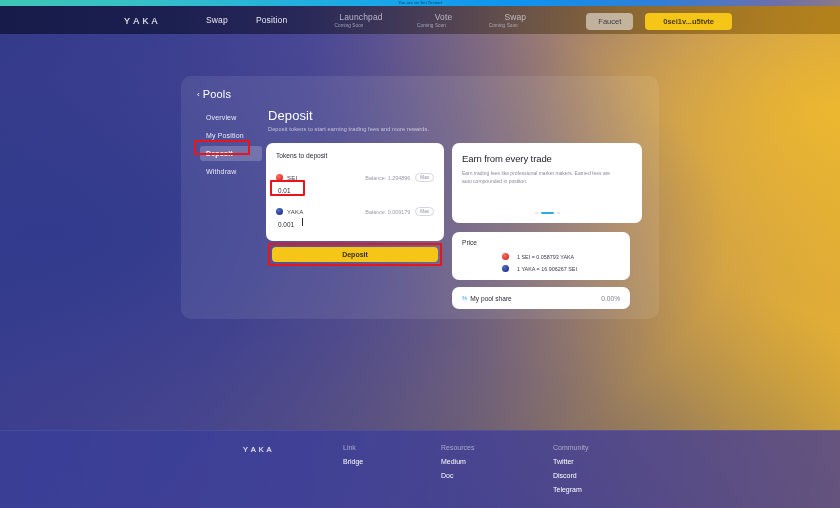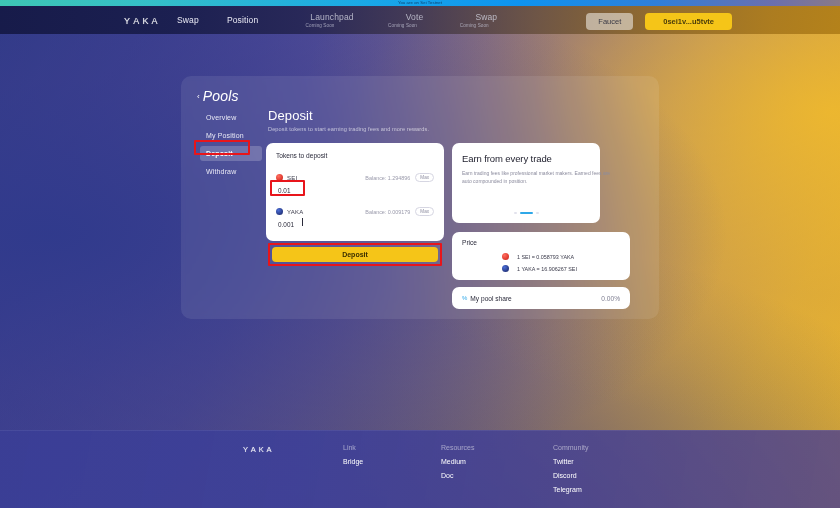--- a/index.html
+++ b/index.html
@@ -64,21 +64,21 @@
   .logo {
     position: absolute; left: 124px; top: 10px;
     display: flex; align-items: flex-end; gap: 1px;
     opacity: .92;
   }
   .logo-letter {
     font-size: 9px; color: #ffffff; letter-spacing: 2.2px;
     font-weight: 400; line-height: 10px;
     text-shadow: 0 0 1px rgba(255,255,255,.5);
   }
-  .nav { position: absolute; left: 163px; top: 0; height: 28px; display: flex; align-items: center; gap: 0; }
+  .nav { position: absolute; left: 192px; top: 0; height: 28px; display: flex; align-items: center; gap: 0; }
   .nav-item {
     position: relative; padding: 0 14px; height: 28px;
     display: flex; flex-direction: column; align-items: center; justify-content: center;
     cursor: pointer;
   }
   .nav-label { font-size: 8.5px; color: #e9e9f4; letter-spacing: .15px; white-space: nowrap; }
   .nav-item.active .nav-label { color: #f5c518; font-weight: 700; }
   .nav-item.soon .nav-label { color: #cfd0dd; opacity: .82; margin-left: 24px; }
   .nav-sub { font-size: 4.6px; color: #c8c9da; opacity: .72; margin-top: 1px; letter-spacing: .1px; }
 
@@ -99,21 +99,21 @@
     position: absolute; left: 181px; top: 76px; width: 478px; height: 243px;
     background: rgba(255,255,255,0.085);
     border-radius: 10px;
     backdrop-filter: blur(2px);
   }
   .back-row {
     position: absolute; left: 197px; top: 88px;
     display: flex; align-items: center; gap: 3px; cursor: pointer;
   }
   .back-chev { font-size: 8px; color: #ffffff; line-height: 9px; }
-  .back-label { font-size: 14px; color: #ffffff; letter-spacing: .2px; font-style: italic; }
+  .back-label { font-size: 11px; color: #ffffff; letter-spacing: .2px; }
 
   
   .side { position: absolute; left: 200px; top: 110px; width: 62px; }
   .side-item {
     font-size: 7px; color: #e9e9f5; padding: 4px 6px; border-radius: 3px;
     margin-bottom: 3px; cursor: pointer; letter-spacing: .15px;
   }
   .side-item.active { background: rgba(255,255,255,0.20); color: #ffffff; font-weight: 600; }
 
   
@@ -158,21 +158,21 @@
   
   .dep-btn {
     position: absolute; left: 272px; top: 247px; width: 166px; height: 15px;
     background: #f5c518; border-radius: 4px;
     display: flex; align-items: center; justify-content: center;
     font-size: 7px; color: #3a2f00; font-weight: 700; cursor: pointer;
   }
 
   
   .earn-card {
-    position: absolute; left: 452px; top: 143px; width: 148px; height: 80px;
+    position: absolute; left: 452px; top: 143px; width: 190px; height: 80px;
     background: #ffffff; border-radius: 7px;
   }
   .earn-title { position: absolute; left: 10px; top: 10px; font-size: 9.5px; color: #1d1d2b; letter-spacing: -.1px; }
   .earn-desc  { position: absolute; left: 10px; top: 26px; width: 158px; font-size: 5px; line-height: 8px; color: #8c8c9e; }
   .dots { position: absolute; left: 0; right: 0; bottom: 9px; display: flex; justify-content: center; gap: 3px; }
   .dot { width: 3px; height: 2px; border-radius: 1px; background: #e2e2ec; }
   .dot.on { width: 13px; background: #2fa8e8; }
 
   .price-card {
     position: absolute; left: 452px; top: 232px; width: 178px; height: 48px;

